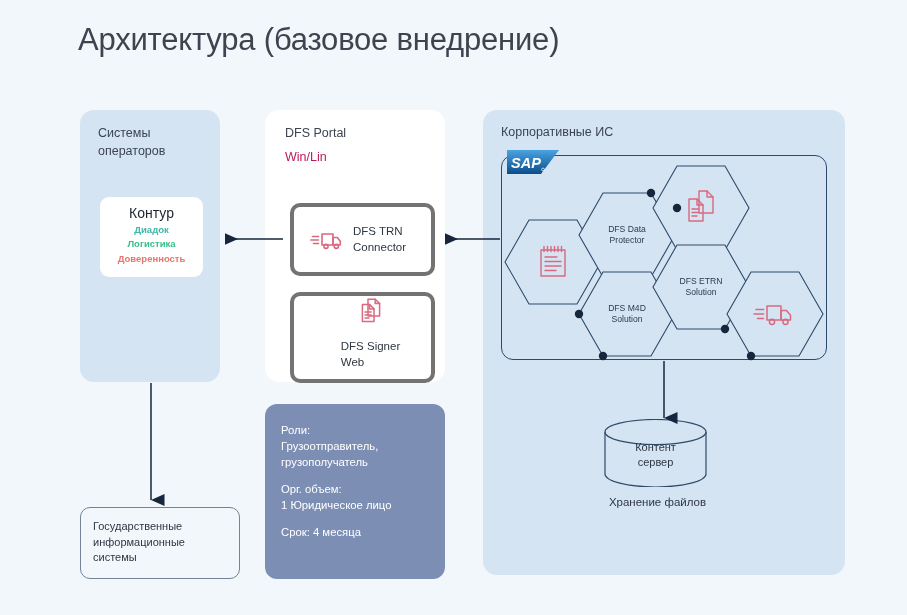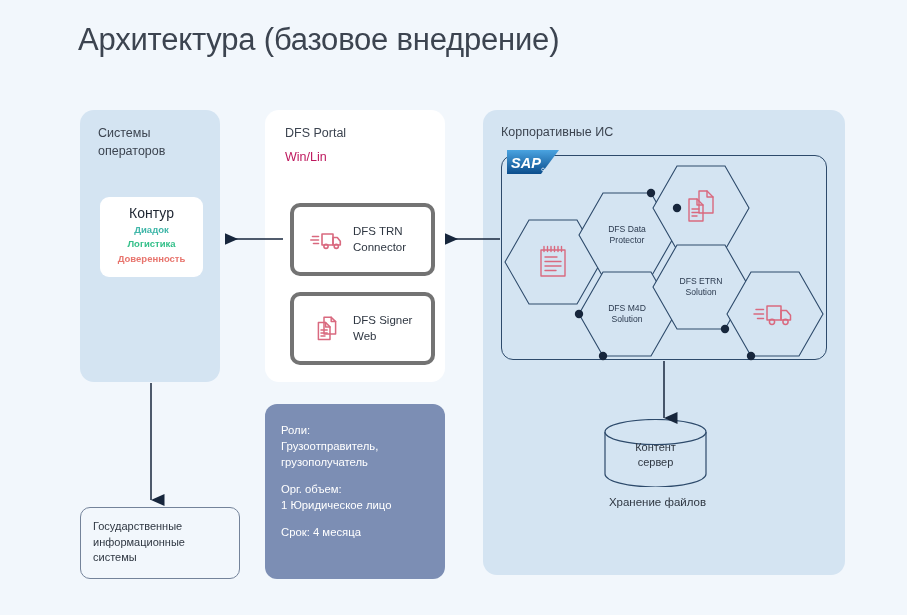--- a/index.html
+++ b/index.html
@@ -91,21 +91,21 @@
     position: absolute;
     background: #ffffff;
     border: 4px solid #737373;
     border-radius: 10px;
     display: flex;
     align-items: center;
     gap: 9px;
     padding-left: 16px;
   }
   #card-trn    { left: 290px; top: 203px; width: 145px; height: 73px; }
-  #card-signer { left: 290px; top: 292px; width: 145px; height: 73px; }
+  #card-signer { left: 290px; top: 292px; width: 145px; height: 91px; flex-direction: column; }
   .dfs-card .label {
     font-size: 11.5px;
     color: #2f3742;
     line-height: 1.38;
   }
   .dfs-card .icon { width: 34px; height: 30px; flex: 0 0 34px; }
 
   
   #sap-box {
     position: absolute;

